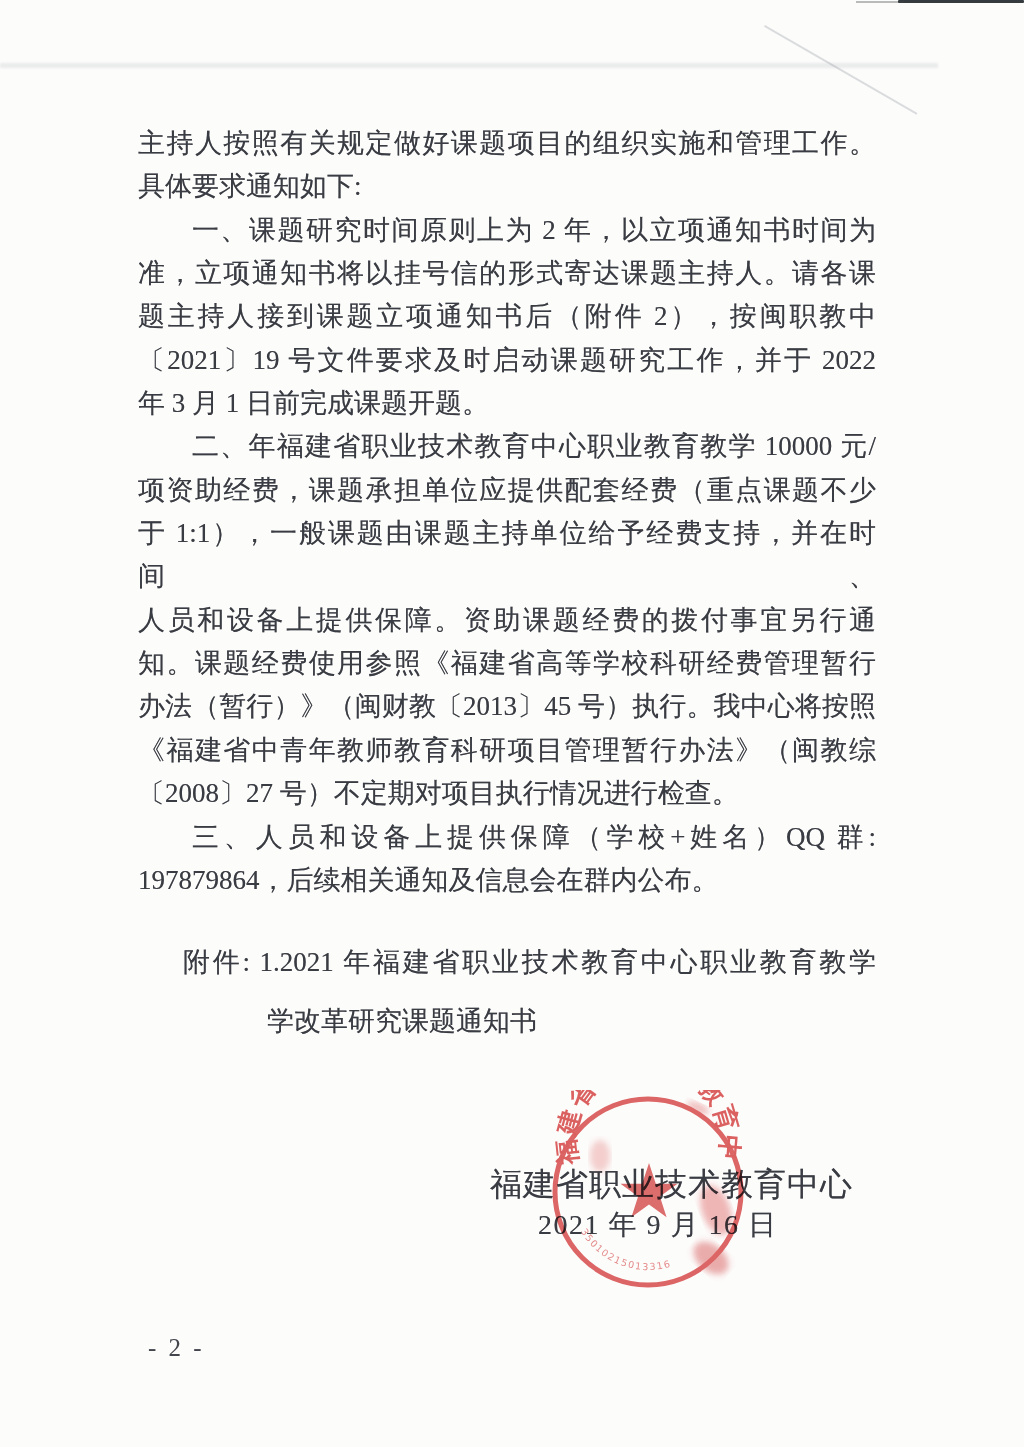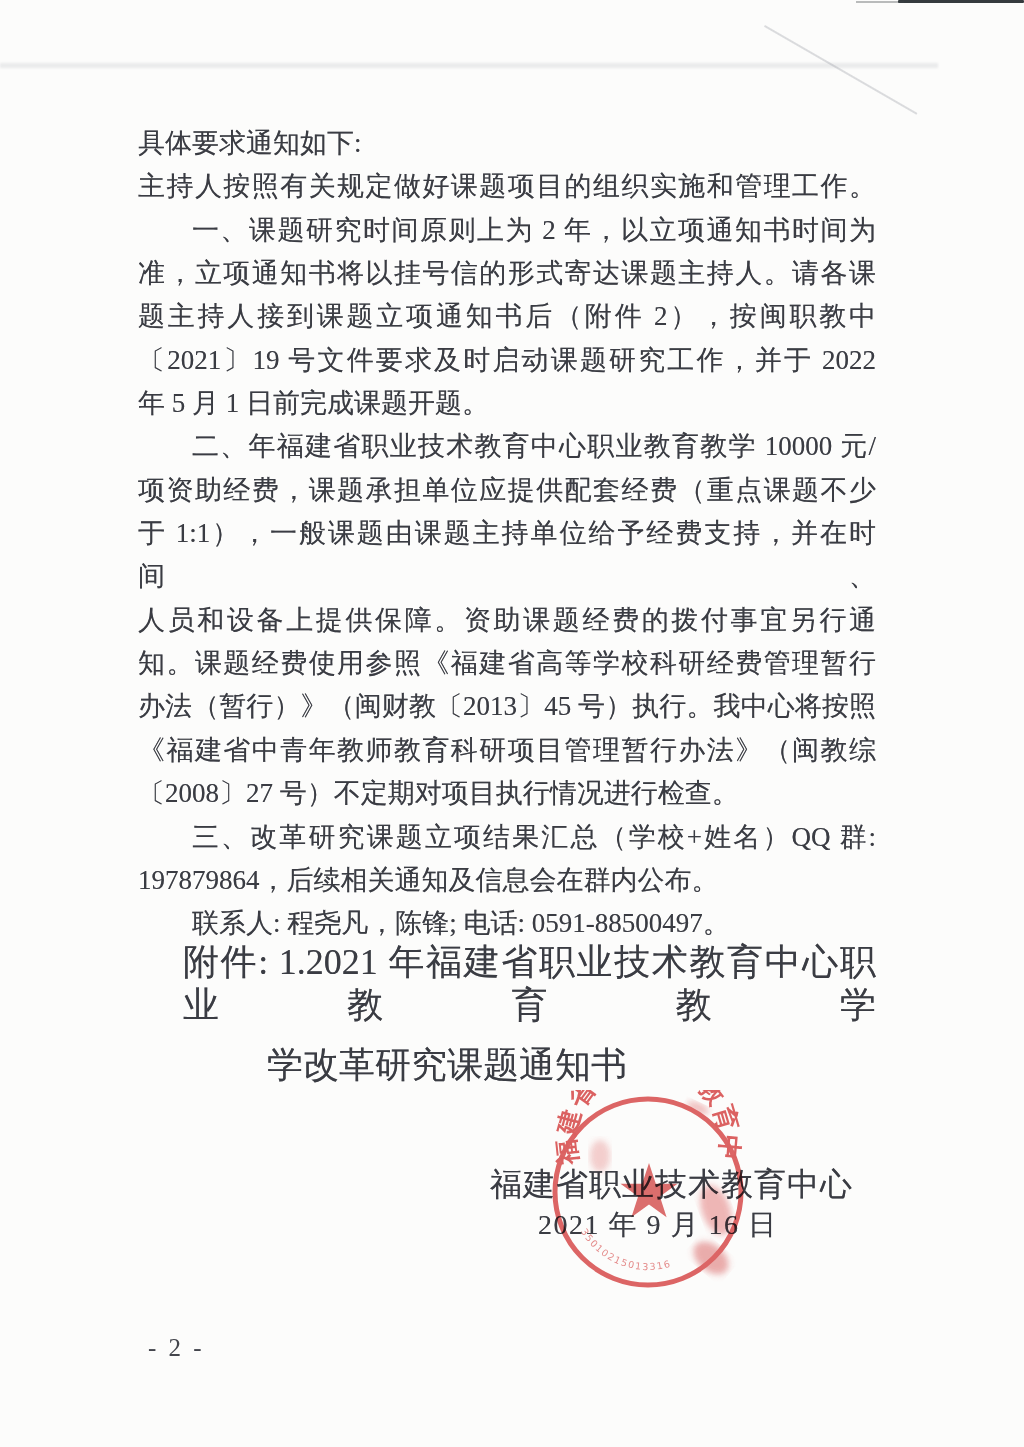--- a/index.html
+++ b/index.html
@@ -10,21 +10,21 @@
     color:#3a3c43;
   }
   .page{position:absolute;inset:0;}
   .body-text{
     position:absolute;left:138px;top:122px;width:738px;
     font-size:27px;line-height:43.35px;
     text-shadow:0 0 .5px rgba(58,60,67,.55);
   }
   .attach-text{
     position:absolute;left:138px;top:941px;width:738px;
-    font-size:36px;line-height:43.35px;
+    font-size:27px;line-height:43.35px;
     text-shadow:0 0 .5px rgba(58,60,67,.55);
   }
   .line{min-height:43.35px;}
   .j{text-align:justify;text-align-last:justify;}
   .ind2{padding-left:54px;}
   .ind45{padding-left:45px;}
   .ind89{padding-left:89px;}
   .ind115{padding-left:115px;}
   .ind129{padding-left:129px;margin-top:16px;}
   .sig-org{
@@ -65,38 +65,37 @@
 <body>
 
 <div class="page">
 
   <div class="scan-line-topright"></div>
   <div class="scan-line-topright2"></div>
   <div class="scan-streak"></div>
   <div class="scan-scratch"></div>
 
   <div class="body-text">
+    <div class="line j">主持人按照有关规定做好课题项目的组织实施和管理工作。</div>
     <div class="line">具体要求通知如下:</div>
-    <div class="line j">主持人按照有关规定做好课题项目的组织实施和管理工作。</div>
     <div class="line ind2 j">一、课题研究时间原则上为 2 年，以立项通知书时间为</div>
     <div class="line j">准，立项通知书将以挂号信的形式寄达课题主持人。请各课</div>
     <div class="line j">题主持人接到课题立项通知书后（附件 2），按闽职教中</div>
     <div class="line j">〔2021〕19 号文件要求及时启动课题研究工作，并于 2022</div>
-    <div class="line">年 5 月 1 日前完成课题开题。</div>
+    <div class="line">年 3 月 1 日前完成课题开题。</div>
     <div class="line ind2 j">二、年福建省职业技术教育中心职业教育教学 10000 元/</div>
     <div class="line j">项资助经费，课题承担单位应提供配套经费（重点课题不少</div>
     <div class="line j">于 1:1），一般课题由课题主持单位给予经费支持，并在时间、</div>
     <div class="line j">人员和设备上提供保障。资助课题经费的拨付事宜另行通</div>
     <div class="line j">知。课题经费使用参照《福建省高等学校科研经费管理暂行</div>
     <div class="line j">办法（暂行）》（闽财教〔2013〕45 号）执行。我中心将按照</div>
     <div class="line j">《福建省中青年教师教育科研项目管理暂行办法》（闽教综</div>
     <div class="line">〔2008〕27 号）不定期对项目执行情况进行检查。</div>
-    <div class="line ind2 j">三、改革研究课题立项结果汇总（学校+姓名）QQ 群:</div>
+    <div class="line ind2 j">三、人员和设备上提供保障（学校+姓名）QQ 群:</div>
     <div class="line">197879864，后续相关通知及信息会在群内公布。</div>
-    <div class="line ind2">联系人: 程尧凡，陈锋; 电话: 0591-88500497。</div>
   </div>
 
   <div class="attach-text">
     <div class="line ind45 j">附件: 1.2021 年福建省职业技术教育中心职业教育教学</div>
     <div class="line ind129">学改革研究课题通知书</div>
   </div>
 
   <div class="sig-org">福建省职业技术教育中心</div>
   <div class="sig-date">2021 年 9 月 16 日</div>
 

